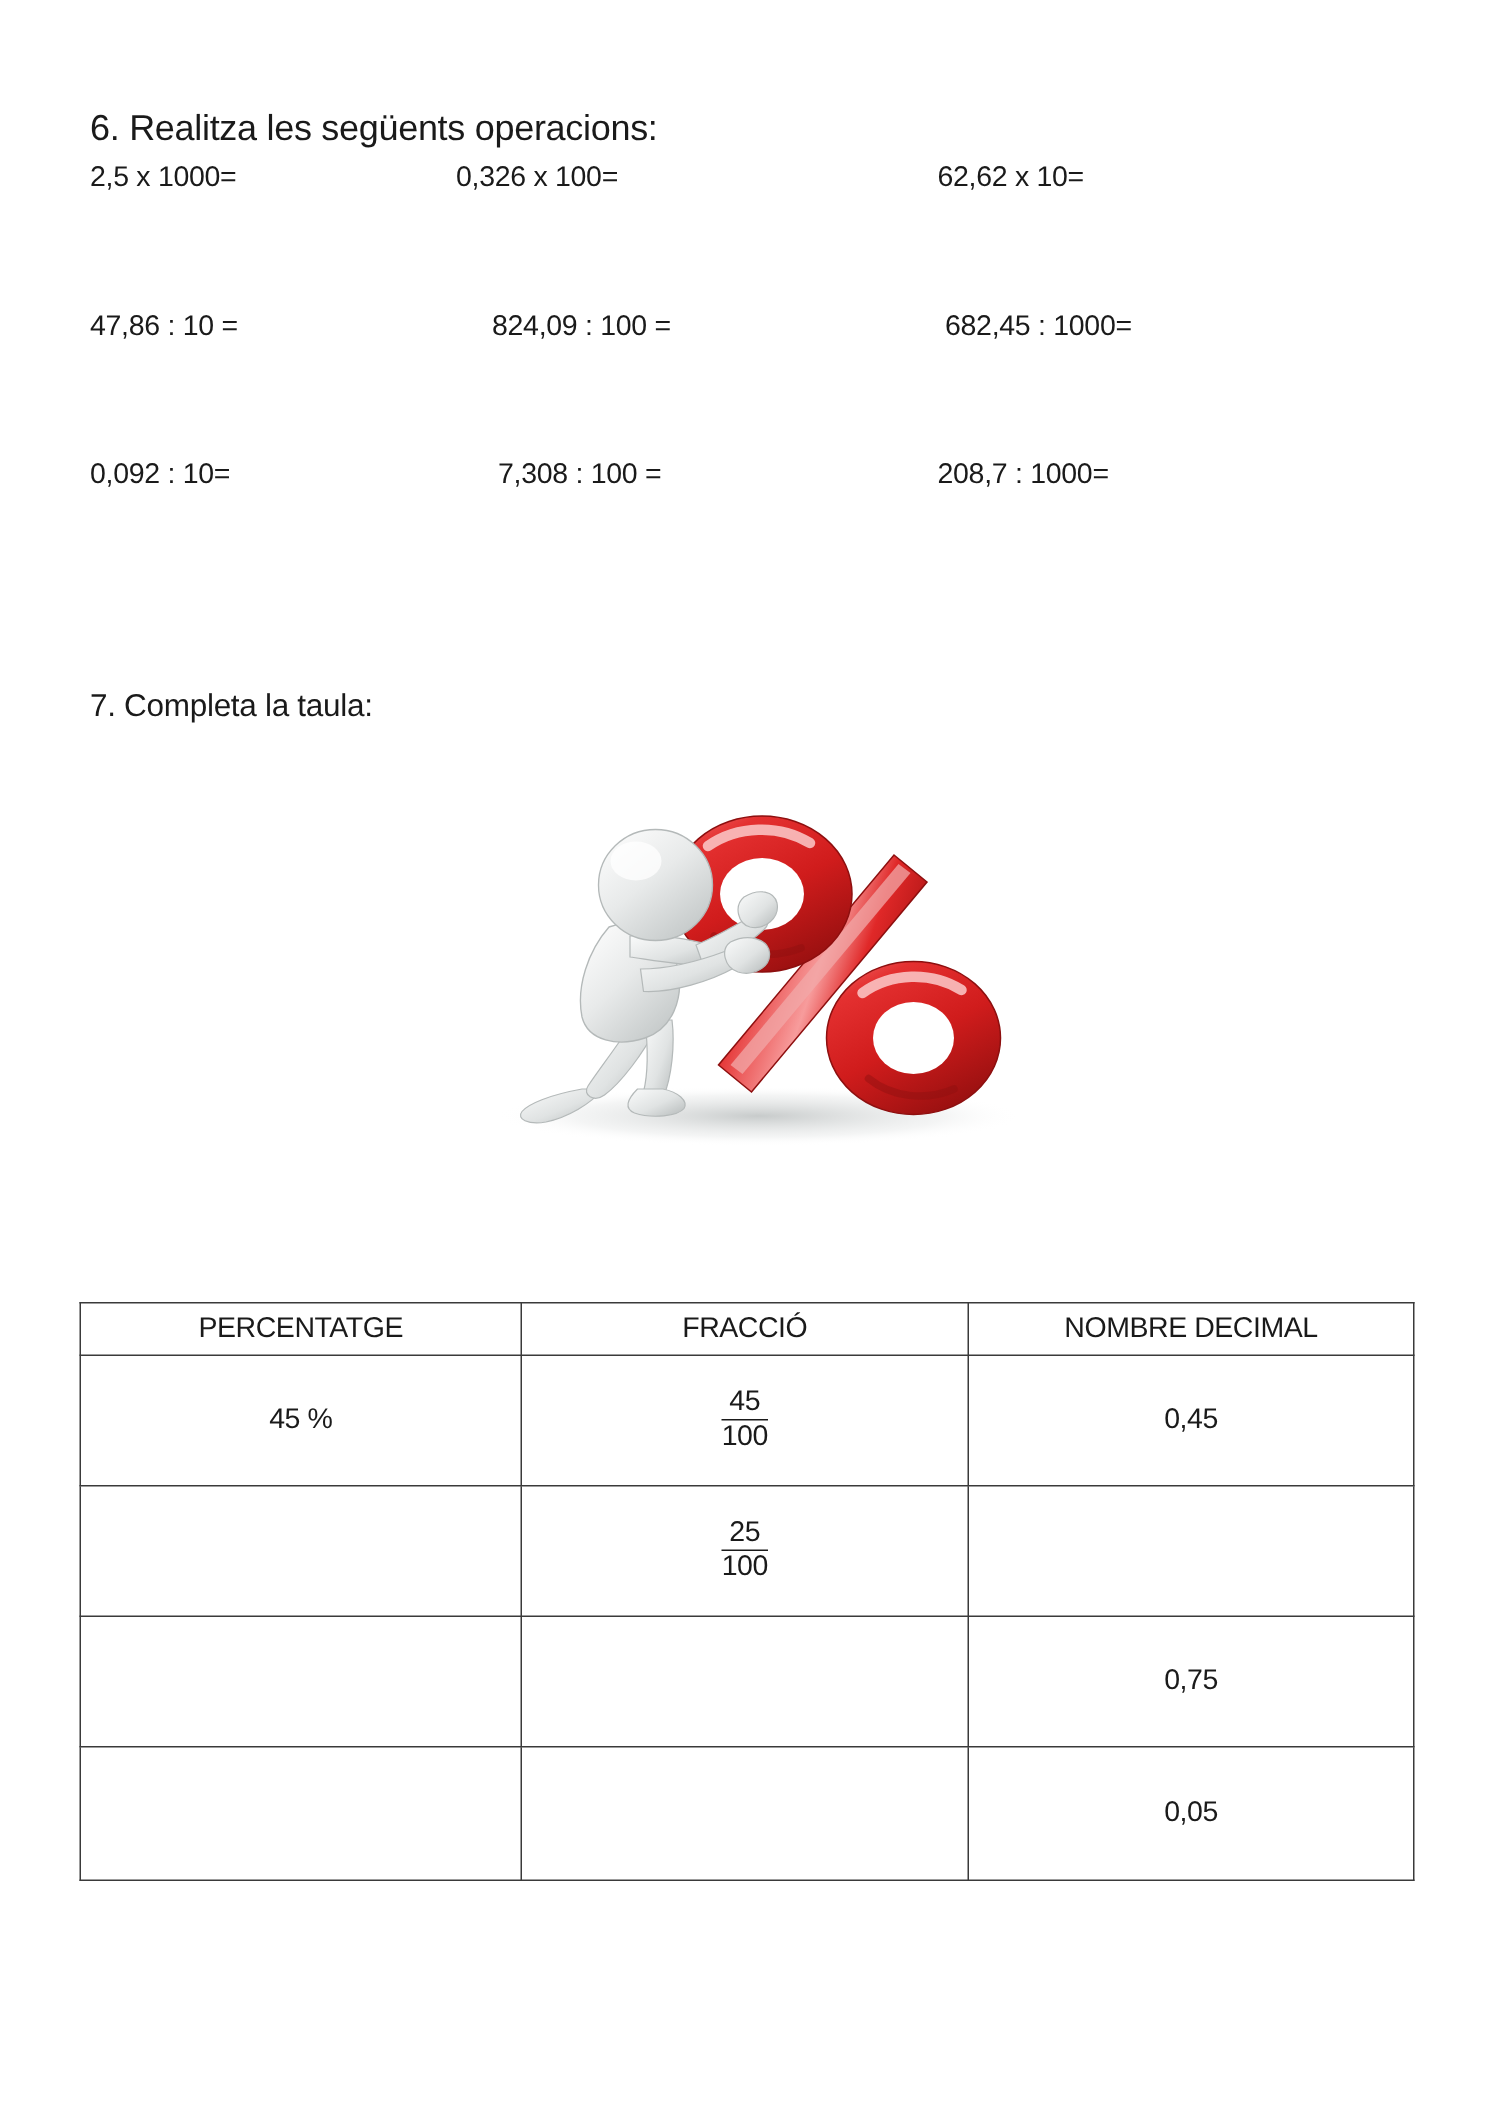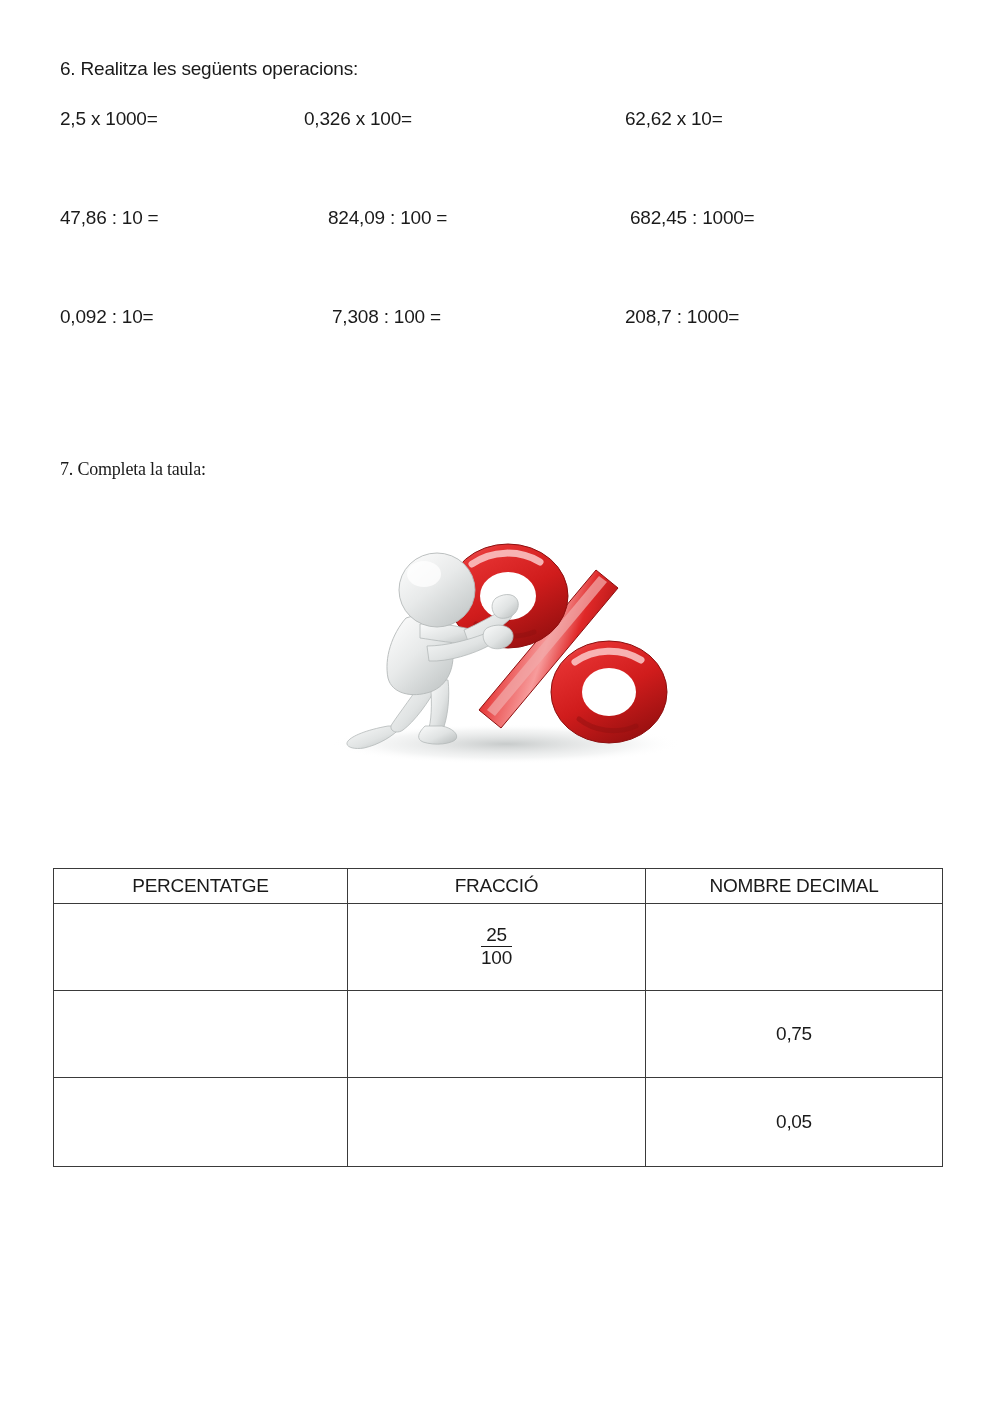--- a/index.html
+++ b/index.html
@@ -20,22 +20,22 @@
   .page {
     position: absolute;
     inset: 0;
     background: #ffffff;
   }
 
   
   .ex6-heading {
     position: absolute;
     left: 60px;
-    top: 58px;
-    font-size: 19px;
+    top: 72px;
+    font-size: 24px;
     letter-spacing: -0.2px;
     white-space: nowrap;
   }
 
   .ops-grid {
     position: absolute;
     left: 0;
     top: 108px;
     width: 1000px;
   }
@@ -57,24 +57,23 @@
   .ops-row[data-row="1"] .op-c1 { left: 328px; }
   .ops-row[data-row="1"] .op-c2 { left: 630px; }
   .ops-row[data-row="2"] .op-c1 { left: 332px; }
   .ops-row[data-row="2"] .op-c2 { left: 625px; text-align: center; }
 
   
   .ex7-heading {
     position: absolute;
     left: 60px;
     top: 459px;
-    font-size: 18px;
+    font-size: 21px;
     letter-spacing: -0.2px;
     white-space: nowrap;
-    font-family: Liberation Serif, serif;
   }
 
   
   .illustration {
     position: absolute;
     left: 296px;
     top: 512px;
     width: 400px;
     height: 292px;
     background: #ffffff;
@@ -257,20 +256,34 @@
       </colgroup>
       <thead>
         <tr>
           <th>PERCENTATGE</th>
           <th>FRACCIÓ</th>
           <th>NOMBRE DECIMAL</th>
         </tr>
       </thead>
       <tbody>
 
+        <tr>
+          <td>
+            <span class="cell-text">45 %</span>
+          </td>
+          <td>
+            <span class="fraction">
+              <span class="num">45</span>
+              <span class="den">100</span>
+            </span>
+          </td>
+          <td>
+            <span class="cell-text">0,45</span>
+          </td>
+        </tr>
 
 
         <tr>
           <td>
             <span class="cell-text"></span>
           </td>
           <td>
             <span class="fraction">
               <span class="num">25</span>
               <span class="den">100</span>

